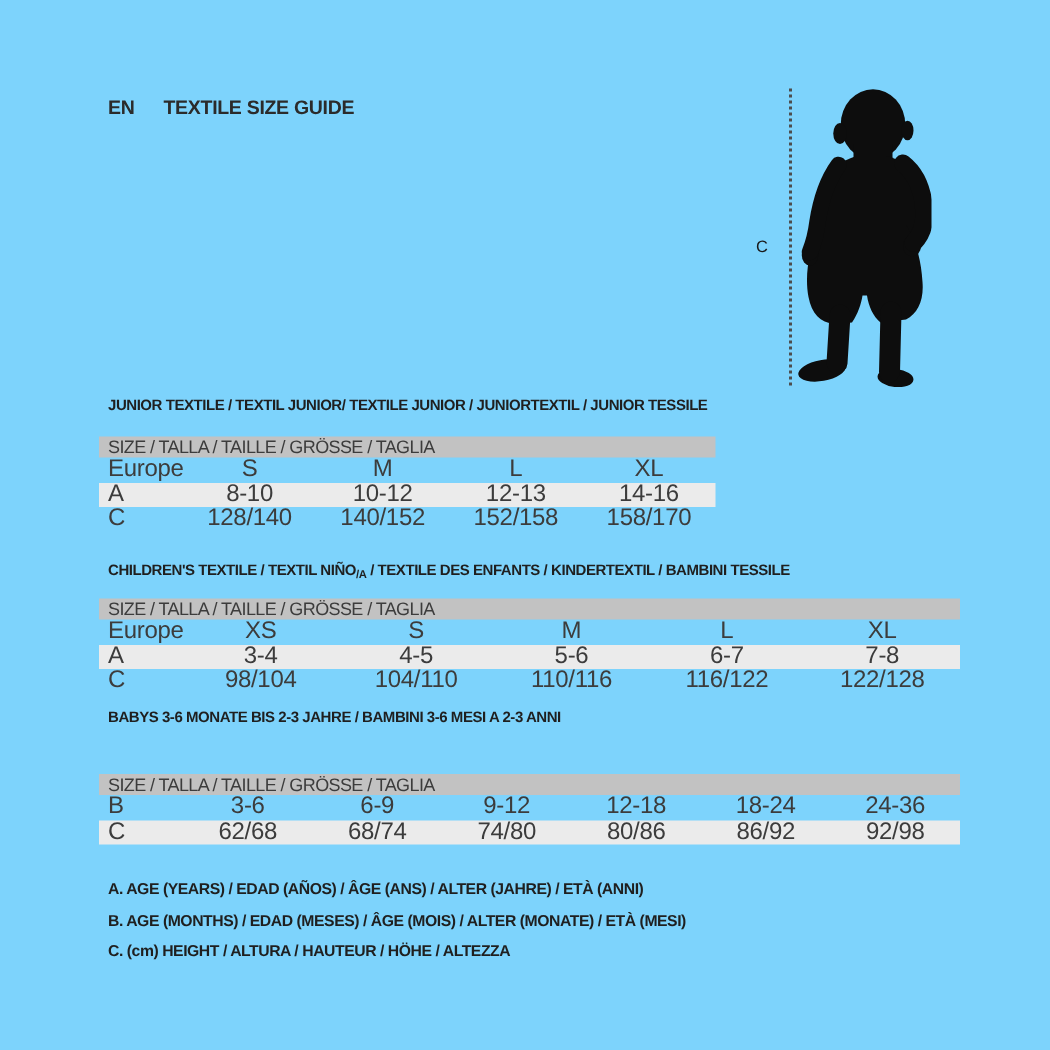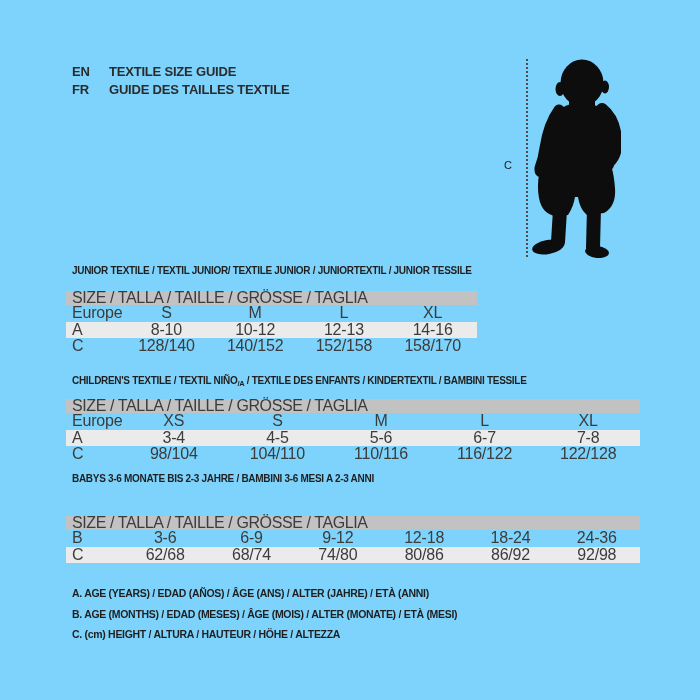--- a/index.html
+++ b/index.html
@@ -48,21 +48,21 @@
 
   
   .tbl { position: absolute; left: 66px; }
   #tbl1 { top: 291px; width: 411px; }
   #tbl2 { top: 399px; width: 574px; }
   #tbl3 { top: 516px; width: 574px; }
   .tbl-bar {
     height: 14px; background: #c2c2c2;
     display: flex; align-items: center;
     padding-left: 6px; box-sizing: border-box;
-    font-size: 16px; color: #3c3c3c; letter-spacing: -0.4px; white-space: nowrap;
+    font-size: 12px; color: #3c3c3c; letter-spacing: -0.4px; white-space: nowrap;
   }
   .tr {
     display: flex; height: 16.5px; align-items: center;
     font-size: 16px; color: #3c3c3c; letter-spacing: -0.2px;
   }
   .tr.shaded { background: #ebebeb; }
   .tl { width: 56px; padding-left: 6px; box-sizing: border-box; }
   .td { flex: 1; text-align: center; }
 
   
@@ -75,24 +75,20 @@
 </style>
 </head>
 <body>
 
 <div class="page">
 
   <div class="lang-block">
     <div class="lang-row">
       <span class="lang-code">EN</span>
       <span class="lang-label">TEXTILE SIZE GUIDE</span>
-    </div>
-    <div class="lang-row">
-      <span class="lang-code">FR</span>
-      <span class="lang-label">GUIDE DES TAILLES TEXTILE</span>
     </div>
   </div>
 
   <div class="measure-line"></div>
   <div class="measure-label">C</div>
   <svg class="silhouette" viewBox="0 0 90 200" aria-hidden="true">
     <g fill="#0d0d0d" stroke="none">
       <ellipse cx="51" cy="25" rx="21.5" ry="23.5"></ellipse>
       <ellipse cx="29" cy="31" rx="4.5" ry="7"></ellipse>
       <ellipse cx="74" cy="29" rx="4" ry="6.5"></ellipse>

